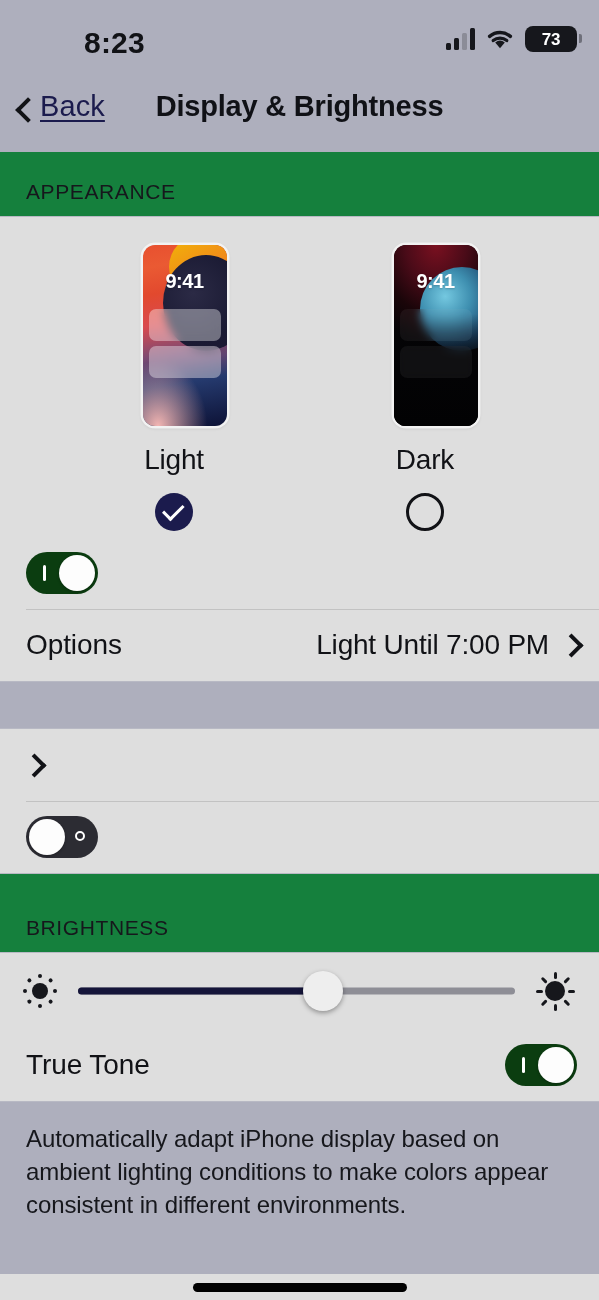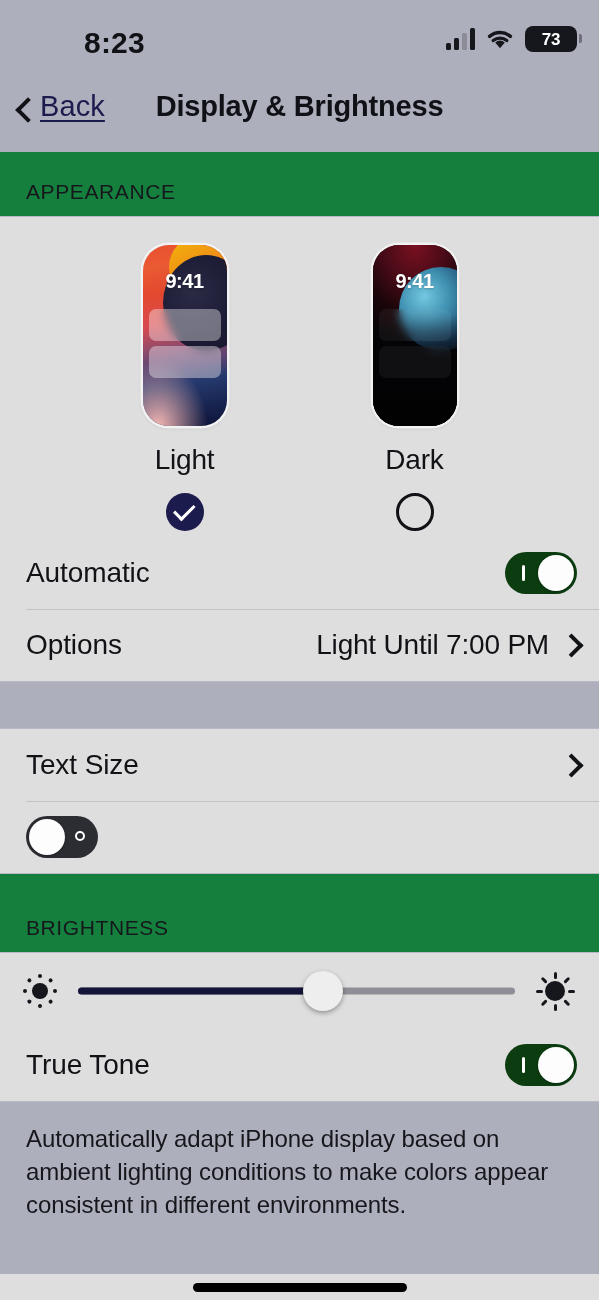--- a/index.html
+++ b/index.html
@@ -227,24 +227,25 @@
   }
   .appearance-opt {
     display: flex;
     flex-direction: column;
     align-items: center;
     cursor: pointer;
   }
   .phone {
     width: 84px;
     height: 181px;
-    border-radius: 26px;
+    border-radius: 12px;
     overflow: hidden;
     position: relative;
     box-shadow: 0 0 0 2.5px #f2f2f2, 0 1px 4px rgba(0,0,0,0.25);
+    margin-left: 21px;
   }
   .phone .time {
     position: absolute;
     top: 25px;
     left: 0; right: 0;
     text-align: center;
     color: #fff;
     font-size: 20px;
     font-weight: bold;
     letter-spacing: -0.5px;
@@ -566,40 +567,38 @@
             <div class="notif dark-n"></div>
           </div>
         </div>
         <div class="opt-name">Dark</div>
         <div class="radio off"></div>
       </div>
 
     </div>
 
     <div class="row">
-      <span class="row-label">Automatic</span>
       <span class="toggle on">
         <span class="mark-on"></span>
         <span class="knob"></span>
       </span>
     </div>
 
     <div class="row">
       <span class="row-label">Options</span>
       <span class="row-value">Light Until 7:00 PM</span>
       <span class="chev-right"></span>
     </div>
 
   </div>
 
   <div class="gap" style="height:46px"></div>
 
   <div class="card">
     <div class="row">
-      <span class="row-label">Text Size</span>
       <span class="chev-right"></span>
     </div>
     <div class="row">
       <span class="toggle off">
         <span class="knob"></span>
         <span class="mark-off"></span>
       </span>
     </div>
   </div>
 

